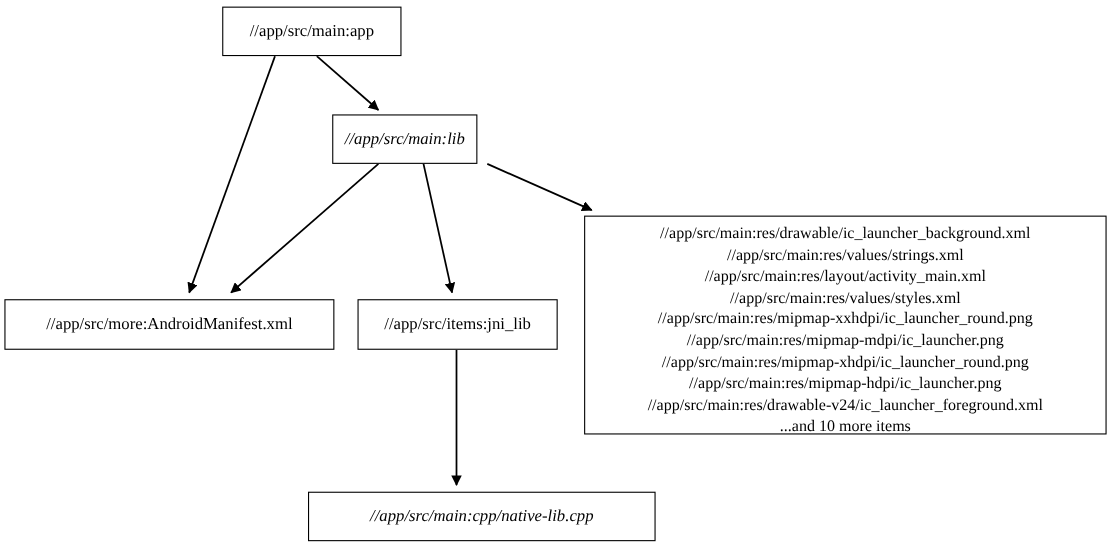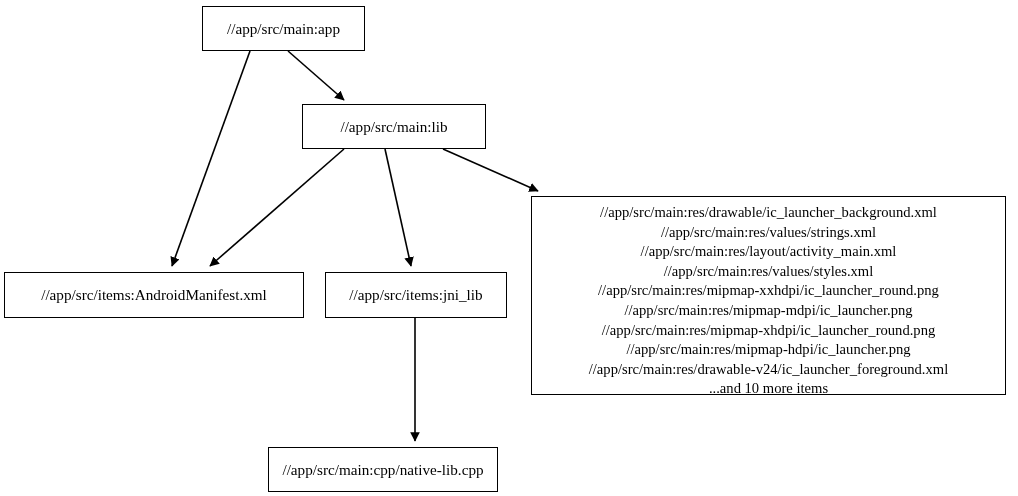--- a/index.html
+++ b/index.html
@@ -37,24 +37,24 @@
     font-size: 15.2px;
     line-height: 1.0;
     white-space: nowrap;
   }
   .node-label {
     display: block;
     text-align: center;
   }
   
   #node-app      { left: 202px; top: 6px;   width: 163px; height: 45px; }
-  #node-lib      { left: 302px; top: 104px; width: 184px; height: 45px; }
+  #node-lib      { left: 302px; top: 104px; width: 132px; height: 45px; font-style: italic; }
   #node-manifest { left: 4px;   top: 272px; width: 300px; height: 46px; }
   #node-jnilib   { left: 325px; top: 272px; width: 182px; height: 46px; }
-  #node-cpp      { left: 268px; top: 447px; width: 230px; height: 45px; }
+  #node-cpp      { left: 280px; top: 447px; width: 316px; height: 45px; font-style: italic; }
   #node-reslist  { left: 531px; top: 196px; width: 475px; height: 199px;
                    font-size: 14.6px; }
   #node-reslist .node-label {
     line-height: 19.6px;
     white-space: pre-line;
     margin-top: 11px;
   }
 </style>
 </head>
 <body>
@@ -83,21 +83,21 @@
 
   <div class="graph-node" id="node-app">
     <span class="node-label">//app/src/main:app</span>
   </div>
 
   <div class="graph-node" id="node-lib">
     <span class="node-label">//app/src/main:lib</span>
   </div>
 
   <div class="graph-node" id="node-manifest">
-    <span class="node-label">//app/src/items:AndroidManifest.xml</span>
+    <span class="node-label">//app/src/more:AndroidManifest.xml</span>
   </div>
 
   <div class="graph-node" id="node-jnilib">
     <span class="node-label">//app/src/items:jni_lib</span>
   </div>
 
   <div class="graph-node" id="node-cpp">
     <span class="node-label">//app/src/main:cpp/native-lib.cpp</span>
   </div>
 

